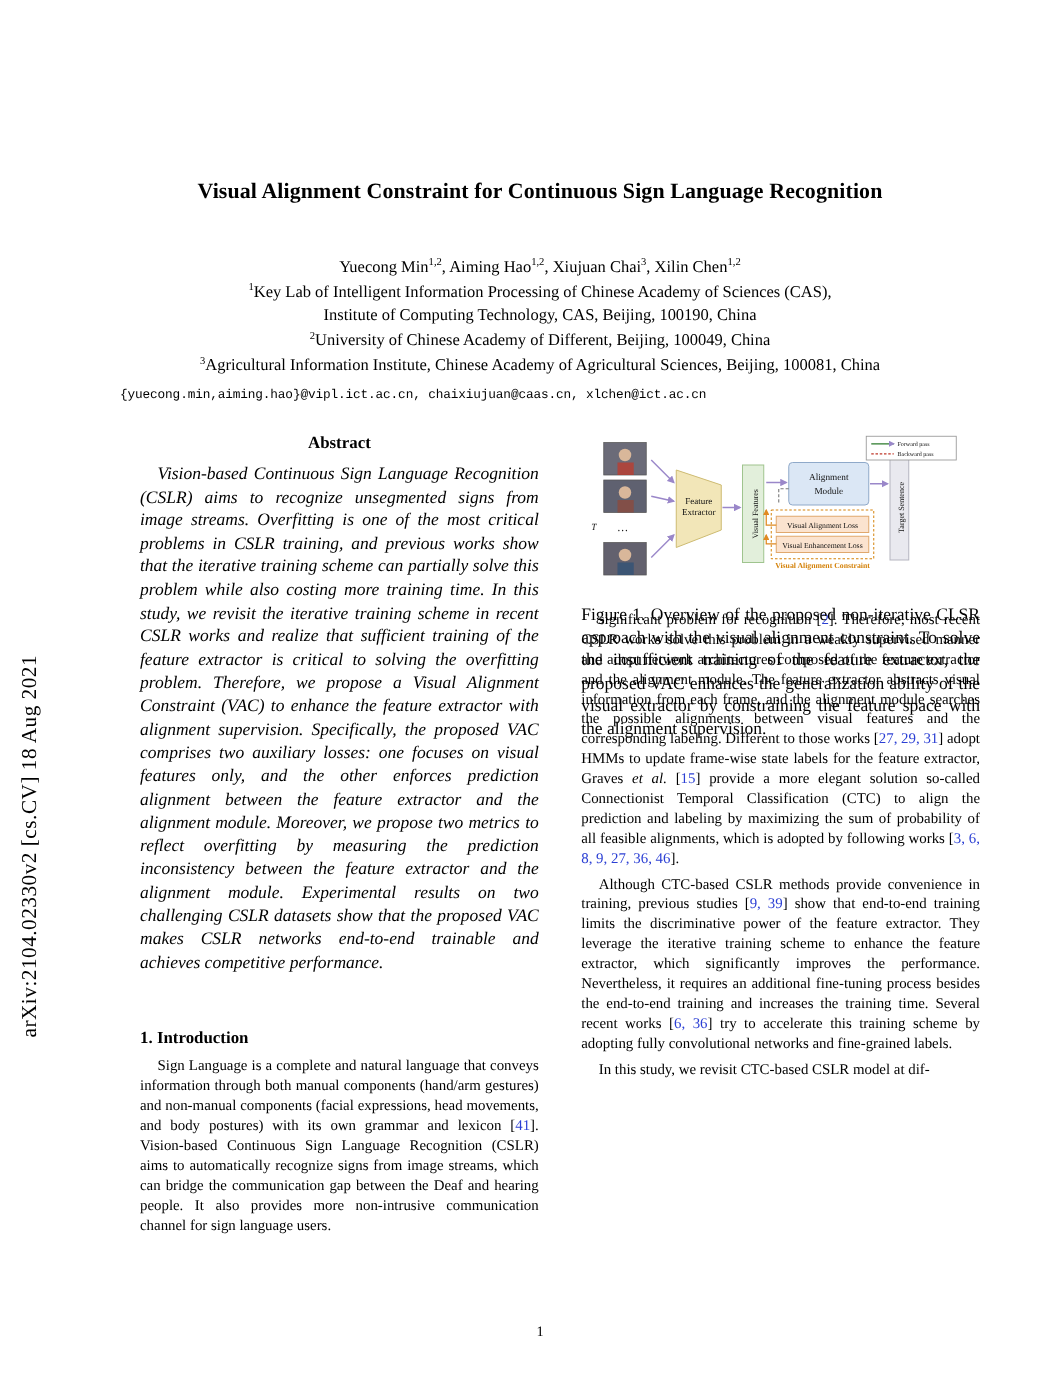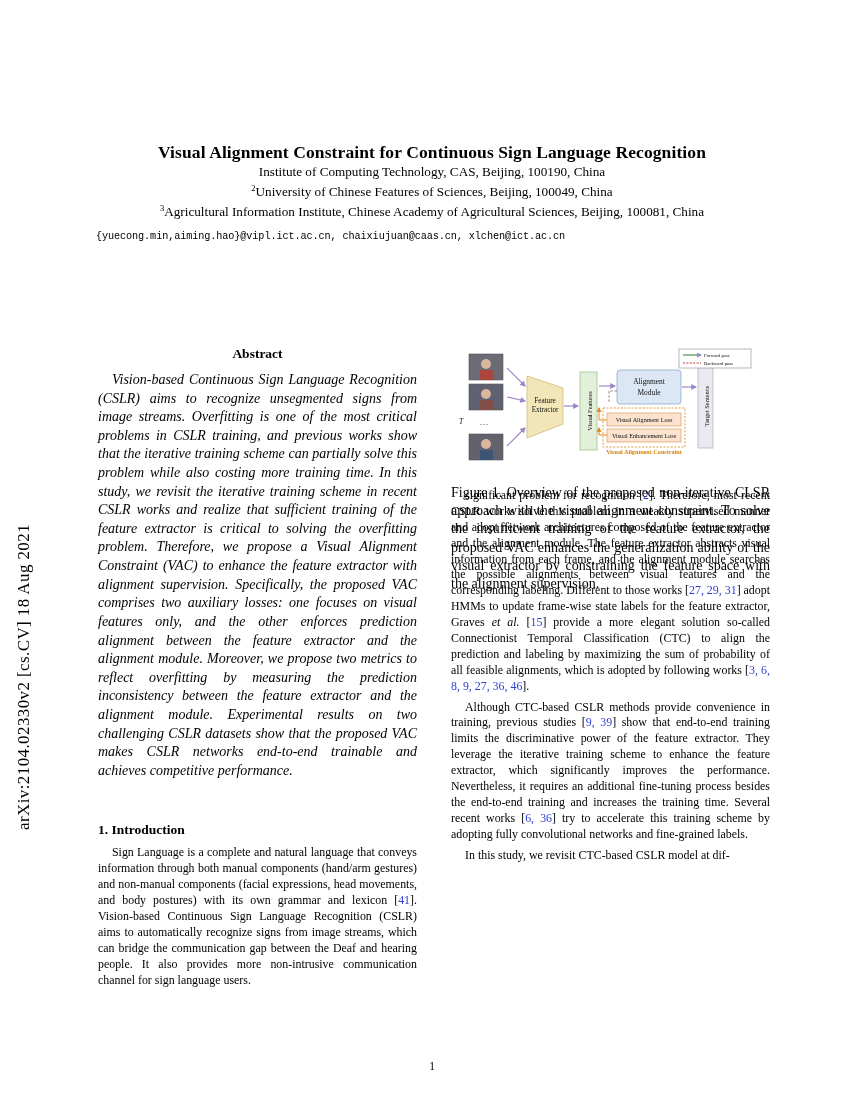--- a/index.html
+++ b/index.html
@@ -71,21 +71,21 @@
     text-align: left;
     font-family: "Liberation Mono", monospace;
     font-size: 10.2px;
     margin-top: 9px;
     letter-spacing: -0.1px;
   }
 
   .columns {
     position: absolute;
     top: 346px;
-    left: 2px;
+    left: 16px;
     width: 672px;
     height: 740px;
   }
 
   .col {
     position: absolute;
     top: 0;
     width: 319px;
   }
   .col-left { left: 0; }
@@ -154,23 +154,27 @@
 <body>
 
 <div class="page">
 
   <div class="arxiv-stamp">arXiv:2104.02330v2  [cs.CV]  18 Aug 2021</div>
 
   <div class="content">
 
     <div class="title">Visual Alignment Constraint for Continuous Sign Language Recognition</div>
 
-
+    <div class="authors">
+      <span>Yuecong Min</span><sup>1,2</sup><span>, Aiming Hao</span><sup>1,2</sup><span>, Xiujuan Chai</span><sup>3</sup><span>, Xilin Chen</span><sup>1,2</sup>
+    </div>
+
+    <div class="affil"><sup>1</sup><span>Key Lab of Intelligent Information Processing of Chinese Academy of Sciences (CAS),</span></div>
     <div class="affil"><span>Institute of Computing Technology, CAS, Beijing, 100190, China</span></div>
-    <div class="affil"><sup>2</sup><span>University of Chinese Features of Sciences, Beijing, 100049, China</span></div>
+    <div class="affil"><sup>2</sup><span>University of Chinese Academy of Different, Beijing, 100049, China</span></div>
     <div class="affil"><sup>3</sup><span>Agricultural Information Institute, Chinese Academy of Agricultural Sciences, Beijing, 100081, China</span></div>
 
     <div class="emails">{yuecong.min,aiming.hao}@vipl.ict.ac.cn, chaixiujuan@caas.cn, xlchen@ict.ac.cn</div>
 
     <div class="columns">
 
       <div class="col col-left">
         <div class="abstract-head">Abstract</div>
         <div class="abstract-body">Vision-based Continuous Sign Language Recognition (CSLR) aims to recognize unsegmented signs from image streams. Overfitting is one of the most critical problems in CSLR training, and previous works show that the iterative training scheme can partially solve this problem while also costing more training time. In this study, we revisit the iterative training scheme in recent CSLR works and realize that sufficient training of the feature extractor is critical to solving the overfitting problem. Therefore, we propose a Visual Alignment Constraint (VAC) to enhance the feature extractor with alignment supervision. Specifically, the proposed VAC comprises two auxiliary losses: one focuses on visual features only, and the other enforces prediction alignment between the feature extractor and the alignment module. Moreover, we propose two metrics to reflect overfitting by measuring the prediction inconsistency between the feature extractor and the alignment module. Experimental results on two challenging CSLR datasets show that the proposed VAC makes CSLR networks end-to-end trainable and achieves competitive performance.</div>
 

